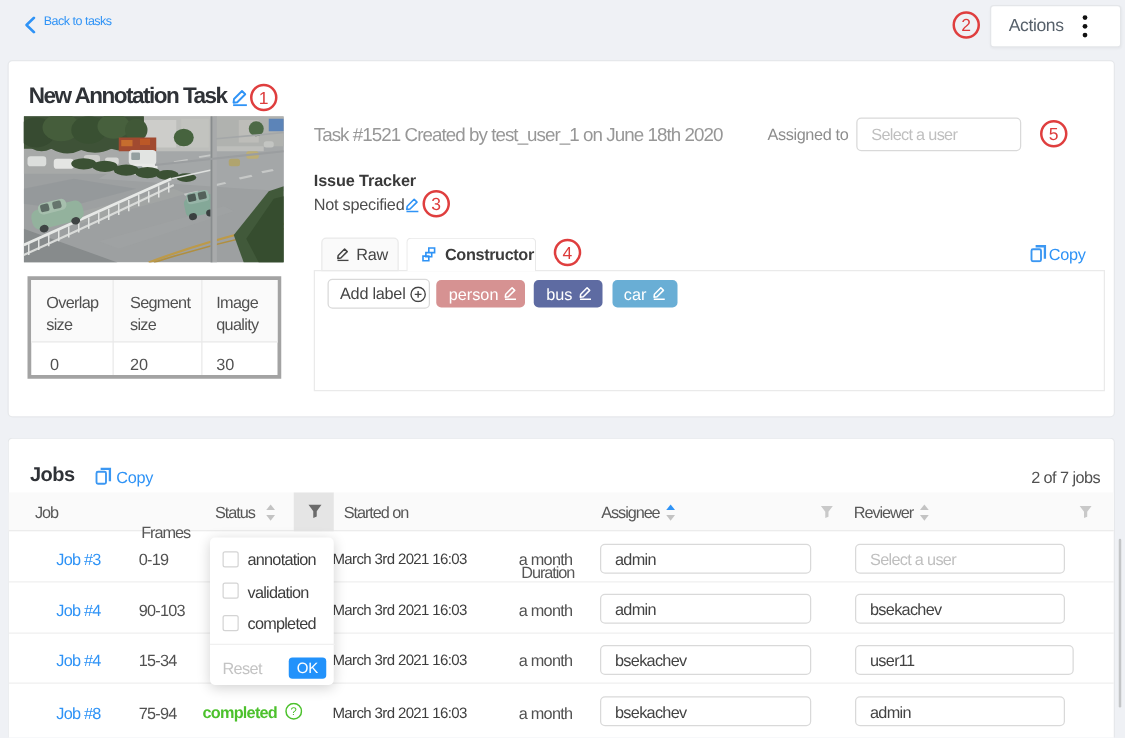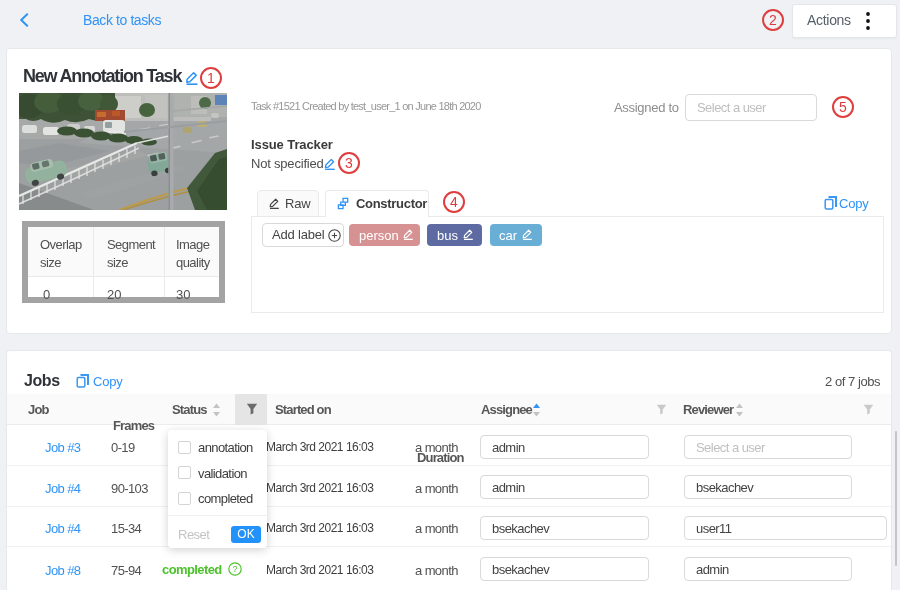--- a/index.html
+++ b/index.html
@@ -5,31 +5,31 @@
 * { margin:0; padding:0; box-sizing:border-box; }
 html,body { width:900px; height:590px; overflow:hidden; }
 body { background:#eff1f5; font-family:"Liberation Sans",sans-serif; position:relative; }
 .abs { position:absolute; }
 .card { position:absolute; left:6px; width:886px; background:#fff; border:1px solid #e6e8eb; border-radius:4px; }
 .blue { color:#1890ff; }
 svg { display:block; }
 .circnum { position:absolute; width:22px; height:22px; border:2px solid #df3e3e; border-radius:50%; color:#dd3b3b; font-size:14px; text-align:center; line-height:19px; }
 .ipt { position:absolute; border:1px solid #d9d9d9; border-radius:4px; background:#fff; font-size:13px; letter-spacing:-0.55px; color:#434343; padding-left:11px; display:flex; align-items:center; }
 .ph { color:#bfbfbf; }
-.hdrtxt { position:absolute; font-size:13px; letter-spacing:-0.85px; color:#575757;font-weight:bold; }
+.hdrtxt { position:absolute; font-size:13px; letter-spacing:-0.85px; color:#575757; }
 .rowtxt { position:absolute; font-size:13px; letter-spacing:-0.6px; color:#515151; }
 .joblink { position:absolute; font-size:13px; letter-spacing:-0.6px; color:#2f93f6; }
 </style>
 </head>
 <body>
 
 <svg class="abs" style="left:19px;top:13px" width="10" height="14" viewBox="0 0 10 14">
     <path d="M8.2 1.2 L2.2 7 L8.2 12.8" fill="none" stroke="#2f93f6" stroke-width="2" stroke-linecap="round" stroke-linejoin="round"></path>
   </svg>
-<div class="abs blue" style="left:35px;top:12px;font-size:14px;letter-spacing:-0.4px;color:#2f93f6;margin-left:48px;">Back to tasks</div>
+<div class="abs blue" style="left:35px;top:12px;font-size:10px;letter-spacing:-0.4px;color:#2f93f6;">Back to tasks</div>
 
 <div class="abs" style="left:792px;top:4px;width:105px;height:34px;background:#fff;border:1px solid #e4e6e9;border-radius:3px;box-shadow:0 1px 2px rgba(0,0,0,0.04);"></div>
 <div class="abs" style="left:807px;top:12px;font-size:14px;letter-spacing:-0.3px;color:#56606a;">Actions</div>
 <svg class="abs" style="left:864px;top:11px" width="8" height="20" viewBox="0 0 8 20">
     <circle cx="4" cy="3" r="1.9" fill="#111"></circle>
     <circle cx="4" cy="10" r="1.9" fill="#111"></circle>
     <circle cx="4" cy="17" r="1.9" fill="#111"></circle>
   </svg>
 <div class="circnum" style="left:762px;top:9px;">2</div>
 
@@ -134,33 +134,33 @@
   </g>
   <rect x="178" y="28" width="10" height="6" rx="2" fill="#bdae74"></rect>
   <rect x="192" y="20" width="8" height="5" rx="2" fill="#c3c5c2"></rect>
   <rect x="164" y="34" width="9" height="6" rx="2" fill="#b0a46e"></rect>
   <rect x="149.5" y="0" width="5" height="117" fill="#a8aaab"></rect>
   <rect x="149.5" y="0" width="1.4" height="117" fill="#888c8e"></rect>
   <path d="M105 39 L208 28" stroke="#9b9ea0" stroke-width="1.8"></path>
   <path d="M154 18 L208 13" stroke="#a4a7a8" stroke-width="1.4"></path>
 </svg>
 
-<div class="abs" style="left:22px;top:221px;width:203px;height:82px;border:6px solid #a3a3a3;background:#fff;">
+<div class="abs" style="left:22px;top:221px;width:203px;height:82px;border:3px solid #a3a3a3;background:#fff;">
   <div class="abs" style="left:0;top:0;width:100%;height:50px;background:#fafafa;border-bottom:1px solid #e9e9e9;"></div>
   <div class="abs" style="left:65px;top:0;width:1px;height:100%;background:#e9e9e9;"></div>
   <div class="abs" style="left:136px;top:0;width:1px;height:100%;background:#e9e9e9;"></div>
   <div class="abs" style="left:12px;top:9px;font-size:13px;letter-spacing:-0.55px;color:#515151;line-height:18px;">Overlap<br>size</div>
   <div class="abs" style="left:79px;top:9px;font-size:13px;letter-spacing:-0.55px;color:#515151;line-height:18px;">Segment<br>size</div>
   <div class="abs" style="left:148px;top:9px;font-size:13px;letter-spacing:-0.55px;color:#515151;line-height:18px;">Image<br>quality</div>
   <div class="abs" style="left:15px;top:60px;font-size:13px;color:#515151;">0</div>
   <div class="abs" style="left:79px;top:60px;font-size:13px;color:#515151;">20</div>
   <div class="abs" style="left:148px;top:60px;font-size:13px;color:#515151;">30</div>
 </div>
 
-<div class="abs" style="left:251px;top:100px;font-size:11px;letter-spacing:-0.75px;color:#979797;">Task #1521 Created by test_user_1 on June 18th 2020</div>
+<div class="abs" style="left:251px;top:100px;font-size:15px;letter-spacing:-0.75px;color:#979797;">Task #1521 Created by test_user_1 on June 18th 2020</div>
 <div class="abs" style="left:614px;top:100px;font-size:13px;letter-spacing:-0.3px;color:#8d8d8d;">Assigned to</div>
 <div class="ipt" style="left:685px;top:94px;width:132px;height:27px;">
     <span class="ph">Select a user</span>
   </div>
 <div class="circnum" style="left:832px;top:96px;">5</div>
 
 <div class="abs" style="left:251px;top:137px;font-size:13px;letter-spacing:-0.1px;font-weight:700;color:#3a3a3a;text-align:center;">Issue Tracker</div>
 <div class="abs" style="left:251px;top:156px;font-size:13px;letter-spacing:-0.2px;color:#4e4e4e;">Not specified</div>
 <svg class="abs" style="left:323px;top:157px" width="13" height="13" viewBox="0 0 15 15">
     <path d="M3.2 9.2 L9.6 2.8 L12.2 5.4 L5.8 11.8 L2.8 12.2 Z" fill="none" stroke="#2f93f6" stroke-width="1.5" stroke-linejoin="round"></path>
@@ -277,21 +277,21 @@
 <div class="rowtxt" style="left:266px;top:481px;font-size:12px;letter-spacing:-0.5px;color:#3d3d3d;">March 3rd 2021 16:03</div>
 <div class="rowtxt" style="left:415px;top:481px;">a month</div>
 <div class="ipt" style="left:480px;top:475px;width:169px;height:24px;">admin</div>
 <div class="ipt" style="left:684px;top:475px;width:168px;height:24px;">bsekachev</div>
 
 <div class="joblink" style="left:45px;top:521px;">Job #4</div>
 <div class="rowtxt" style="left:111px;top:521px;">15-34</div>
 <div class="rowtxt" style="left:266px;top:521px;font-size:12px;letter-spacing:-0.5px;color:#3d3d3d;">March 3rd 2021 16:03</div>
 <div class="rowtxt" style="left:415px;top:521px;">a month</div>
 <div class="ipt" style="left:480px;top:516px;width:169px;height:24px;">bsekachev</div>
-<div class="ipt" style="left:684px;top:516px;width:203px;height:24px;">user11</div>
+<div class="ipt" style="left:684px;top:516px;width:175px;height:24px;">user11</div>
 
 <div class="joblink" style="left:45px;top:563px;">Job #8</div>
 <div class="rowtxt" style="left:111px;top:563px;">75-94</div>
 <div class="abs" style="left:162px;top:562px;font-size:13px;letter-spacing:-0.6px;font-weight:700;color:#4cc12c;">completed</div>
 <svg class="abs" style="left:228px;top:562px" width="14" height="14" viewBox="0 0 14 14">
     <circle cx="7" cy="7" r="6.2" fill="none" stroke="#4cc12c" stroke-width="1.2"></circle>
     <text x="7" y="10.2" text-anchor="middle" font-size="9" fill="#4cc12c" font-family="Liberation Sans">?</text>
   </svg>
 <div class="rowtxt" style="left:266px;top:563px;font-size:12px;letter-spacing:-0.5px;color:#3d3d3d;">March 3rd 2021 16:03</div>
 <div class="rowtxt" style="left:415px;top:563px;">a month</div>

